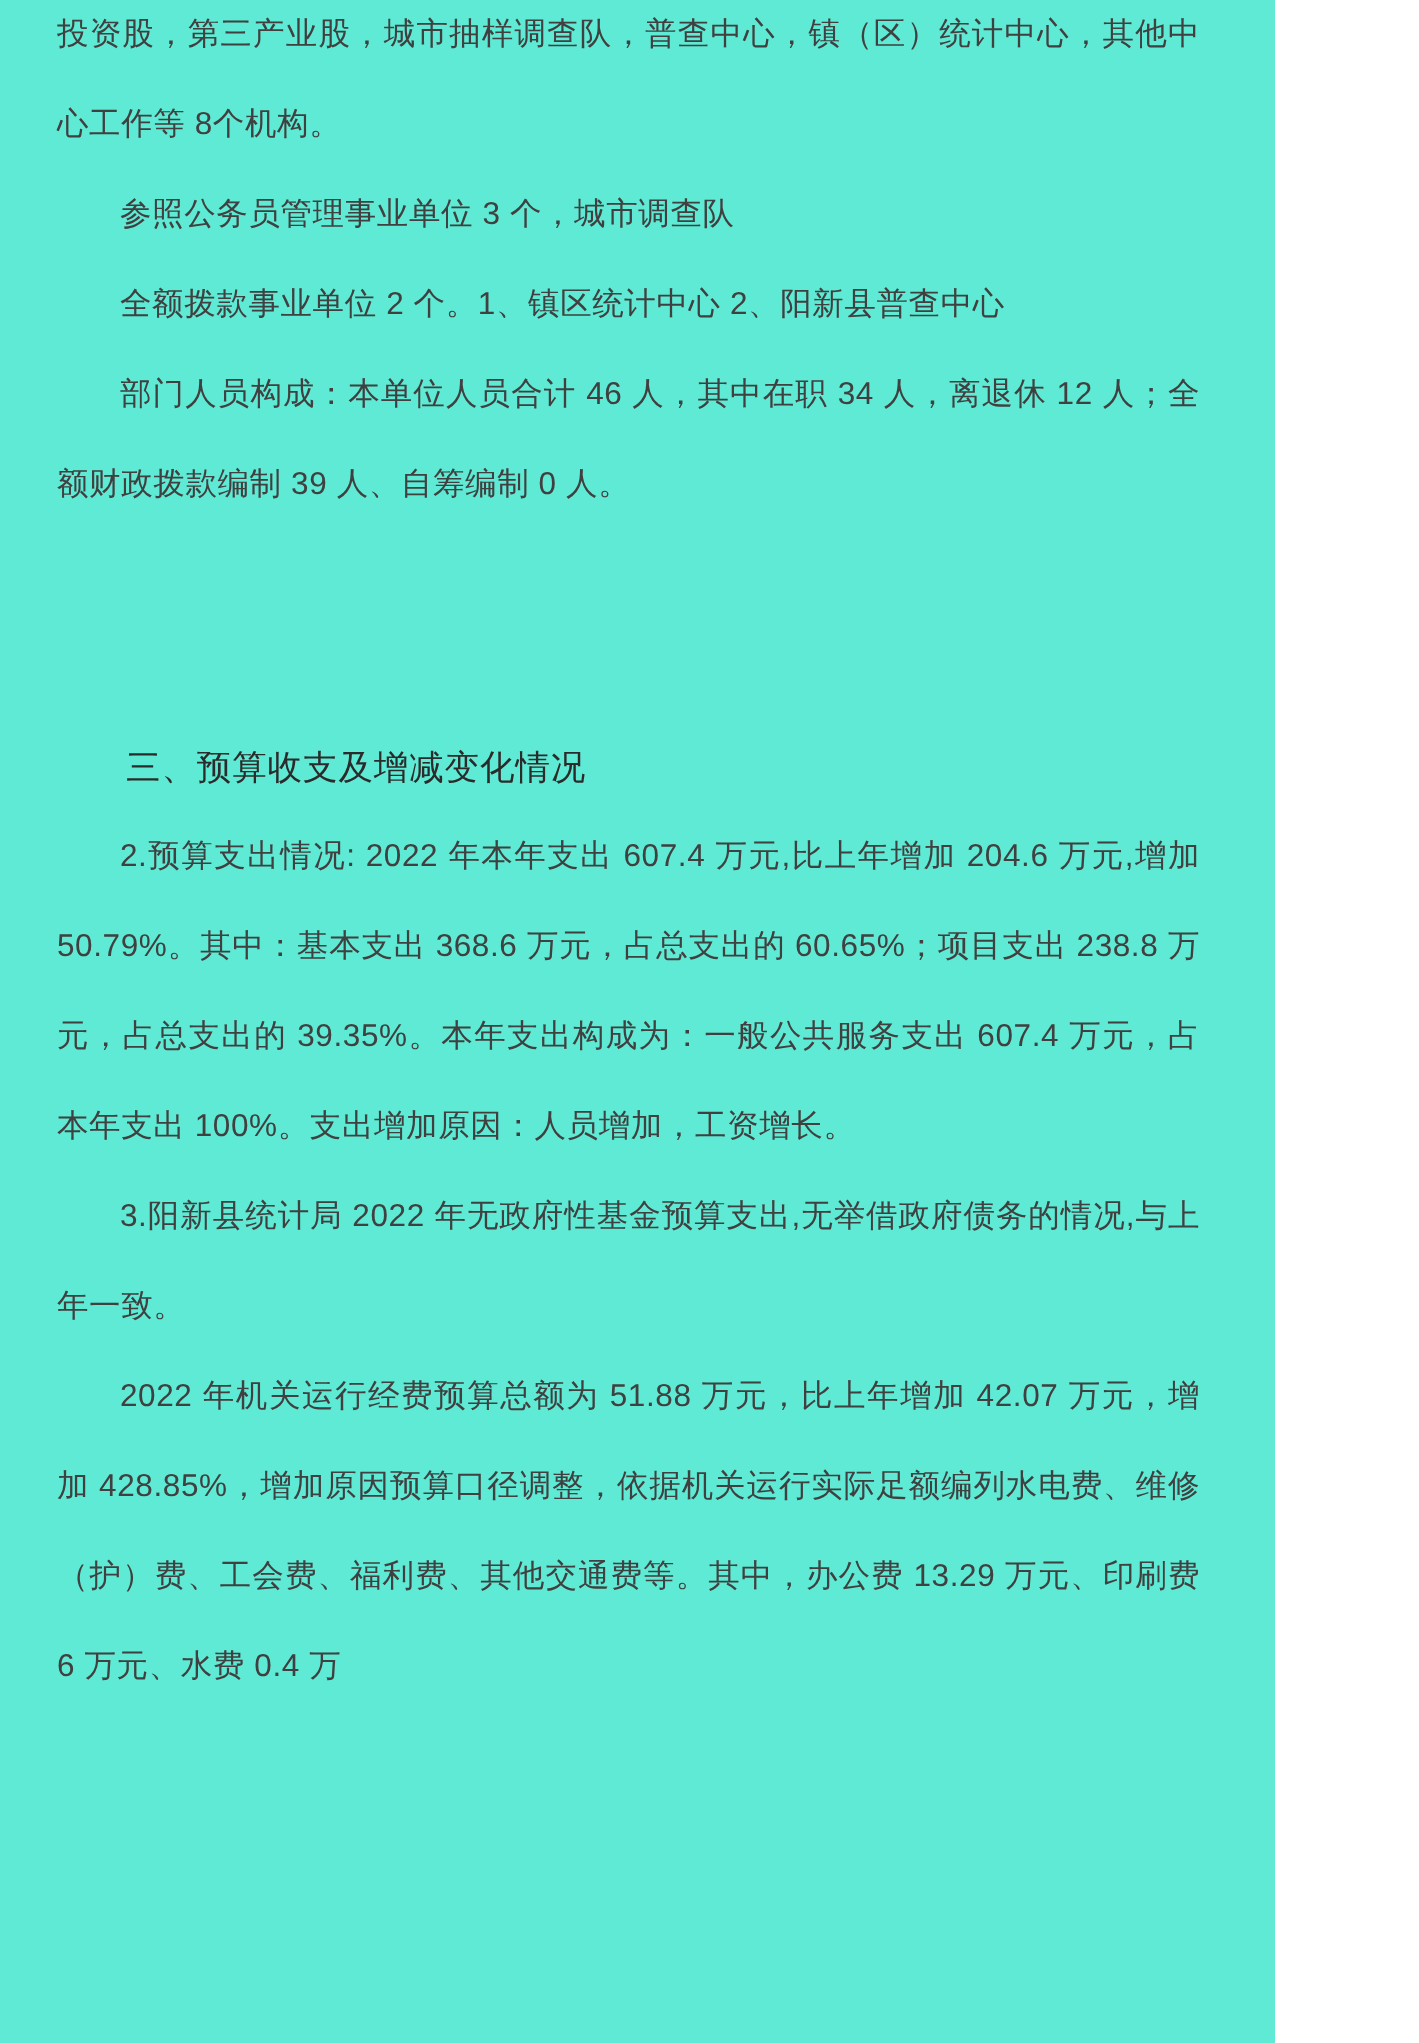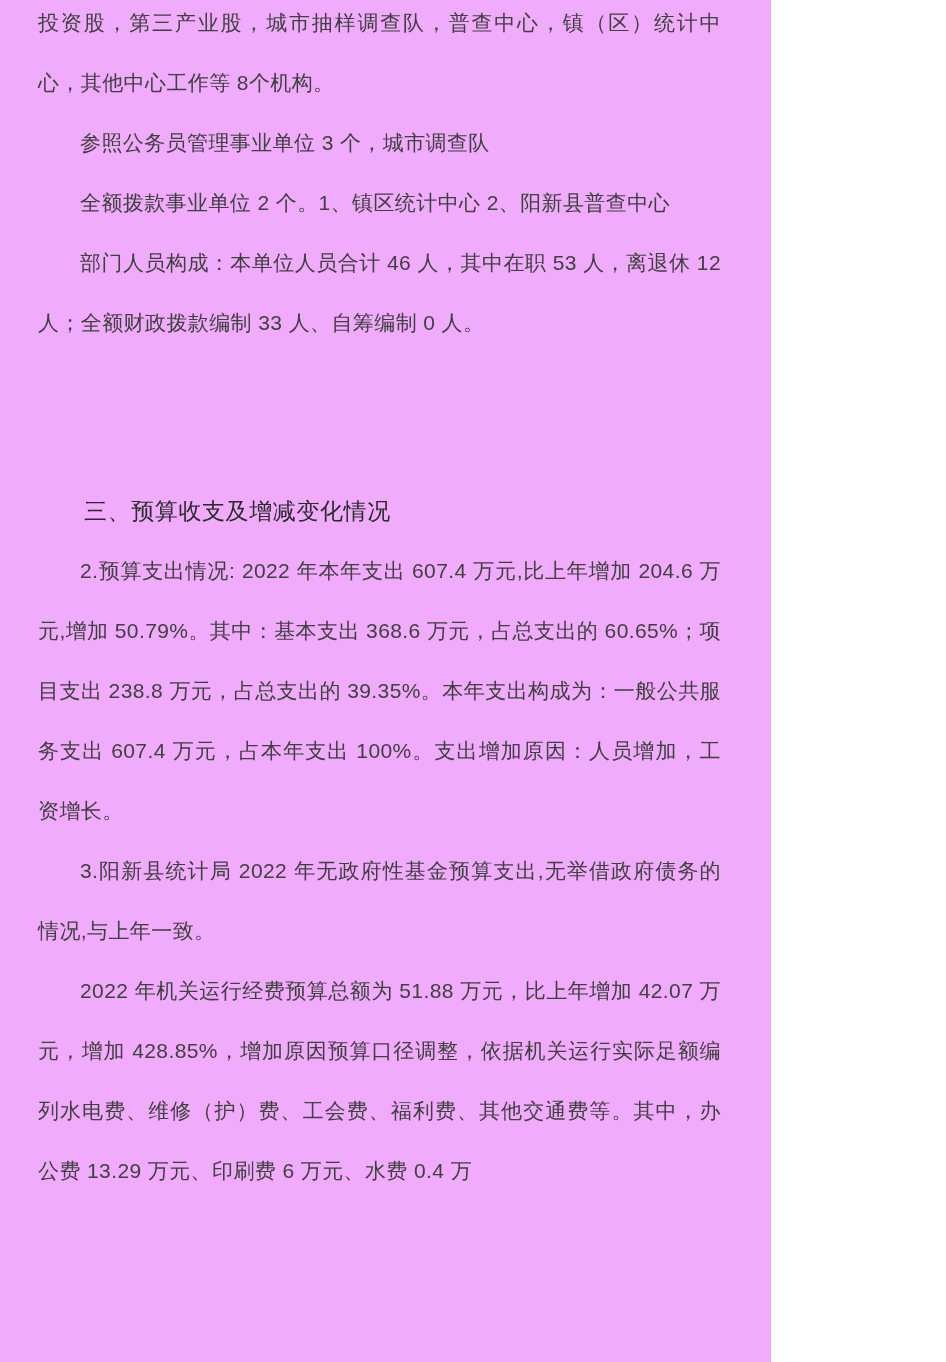--- a/index.html
+++ b/index.html
@@ -8,23 +8,23 @@
     background: #ffffff;
   }
   body {
     width: 946px;
     height: 1362px;
     overflow: hidden;
     font-family: "Liberation Sans", "DejaVu Sans", sans-serif;
     color: #404040;
   }
   .page {
-    width: 771px;
+    width: 850px;
     height: 1362px;
-    background: #f0abfc;
+    background: #5eead4;
     box-sizing: border-box;
     overflow: hidden;
   }
   .doc-body {
     box-sizing: border-box;
     padding: 0 50px 0 38px;
     margin-top: -7px;
   }
   p.paragraph {
     margin: 0;
@@ -49,19 +49,19 @@
   }
 </style>
 </head>
 <body>
 
 <div class="page">
   <div class="doc-body">
       <p class="paragraph">投资股，第三产业股，城市抽样调查队，普查中心，镇（区）统计中心，其他中心工作等 8个机构。</p>
       <p class="paragraph indent">参照公务员管理事业单位 3 个，城市调查队</p>
       <p class="paragraph indent">全额拨款事业单位 2 个。1、镇区统计中心 2、阳新县普查中心</p>
-      <p class="paragraph indent">部门人员构成：本单位人员合计 46 人，其中在职 53 人，离退休 12 人；全额财政拨款编制 33 人、自筹编制 0 人。</p>
+      <p class="paragraph indent">部门人员构成：本单位人员合计 46 人，其中在职 34 人，离退休 12 人；全额财政拨款编制 39 人、自筹编制 0 人。</p>
       <h2 class="heading indent">三、预算收支及增减变化情况</h2>
       <p class="paragraph indent">2.预算支出情况: 2022 年本年支出 607.4 万元,比上年增加 204.6 万元,增加 50.79%。其中：基本支出 368.6 万元，占总支出的 60.65%；项目支出 238.8 万元，占总支出的 39.35%。本年支出构成为：一般公共服务支出 607.4 万元，占本年支出 100%。支出增加原因：人员增加，工资增长。</p>
       <p class="paragraph indent">3.阳新县统计局 2022 年无政府性基金预算支出,无举借政府债务的情况,与上年一致。</p>
       <p class="paragraph indent">2022 年机关运行经费预算总额为 51.88 万元，比上年增加 42.07 万元，增加 428.85%，增加原因预算口径调整，依据机关运行实际足额编列水电费、维修（护）费、工会费、福利费、其他交通费等。其中，办公费 13.29 万元、印刷费 6 万元、水费 0.4 万</p>
     </div>
 </div>
 
 </body></html>

